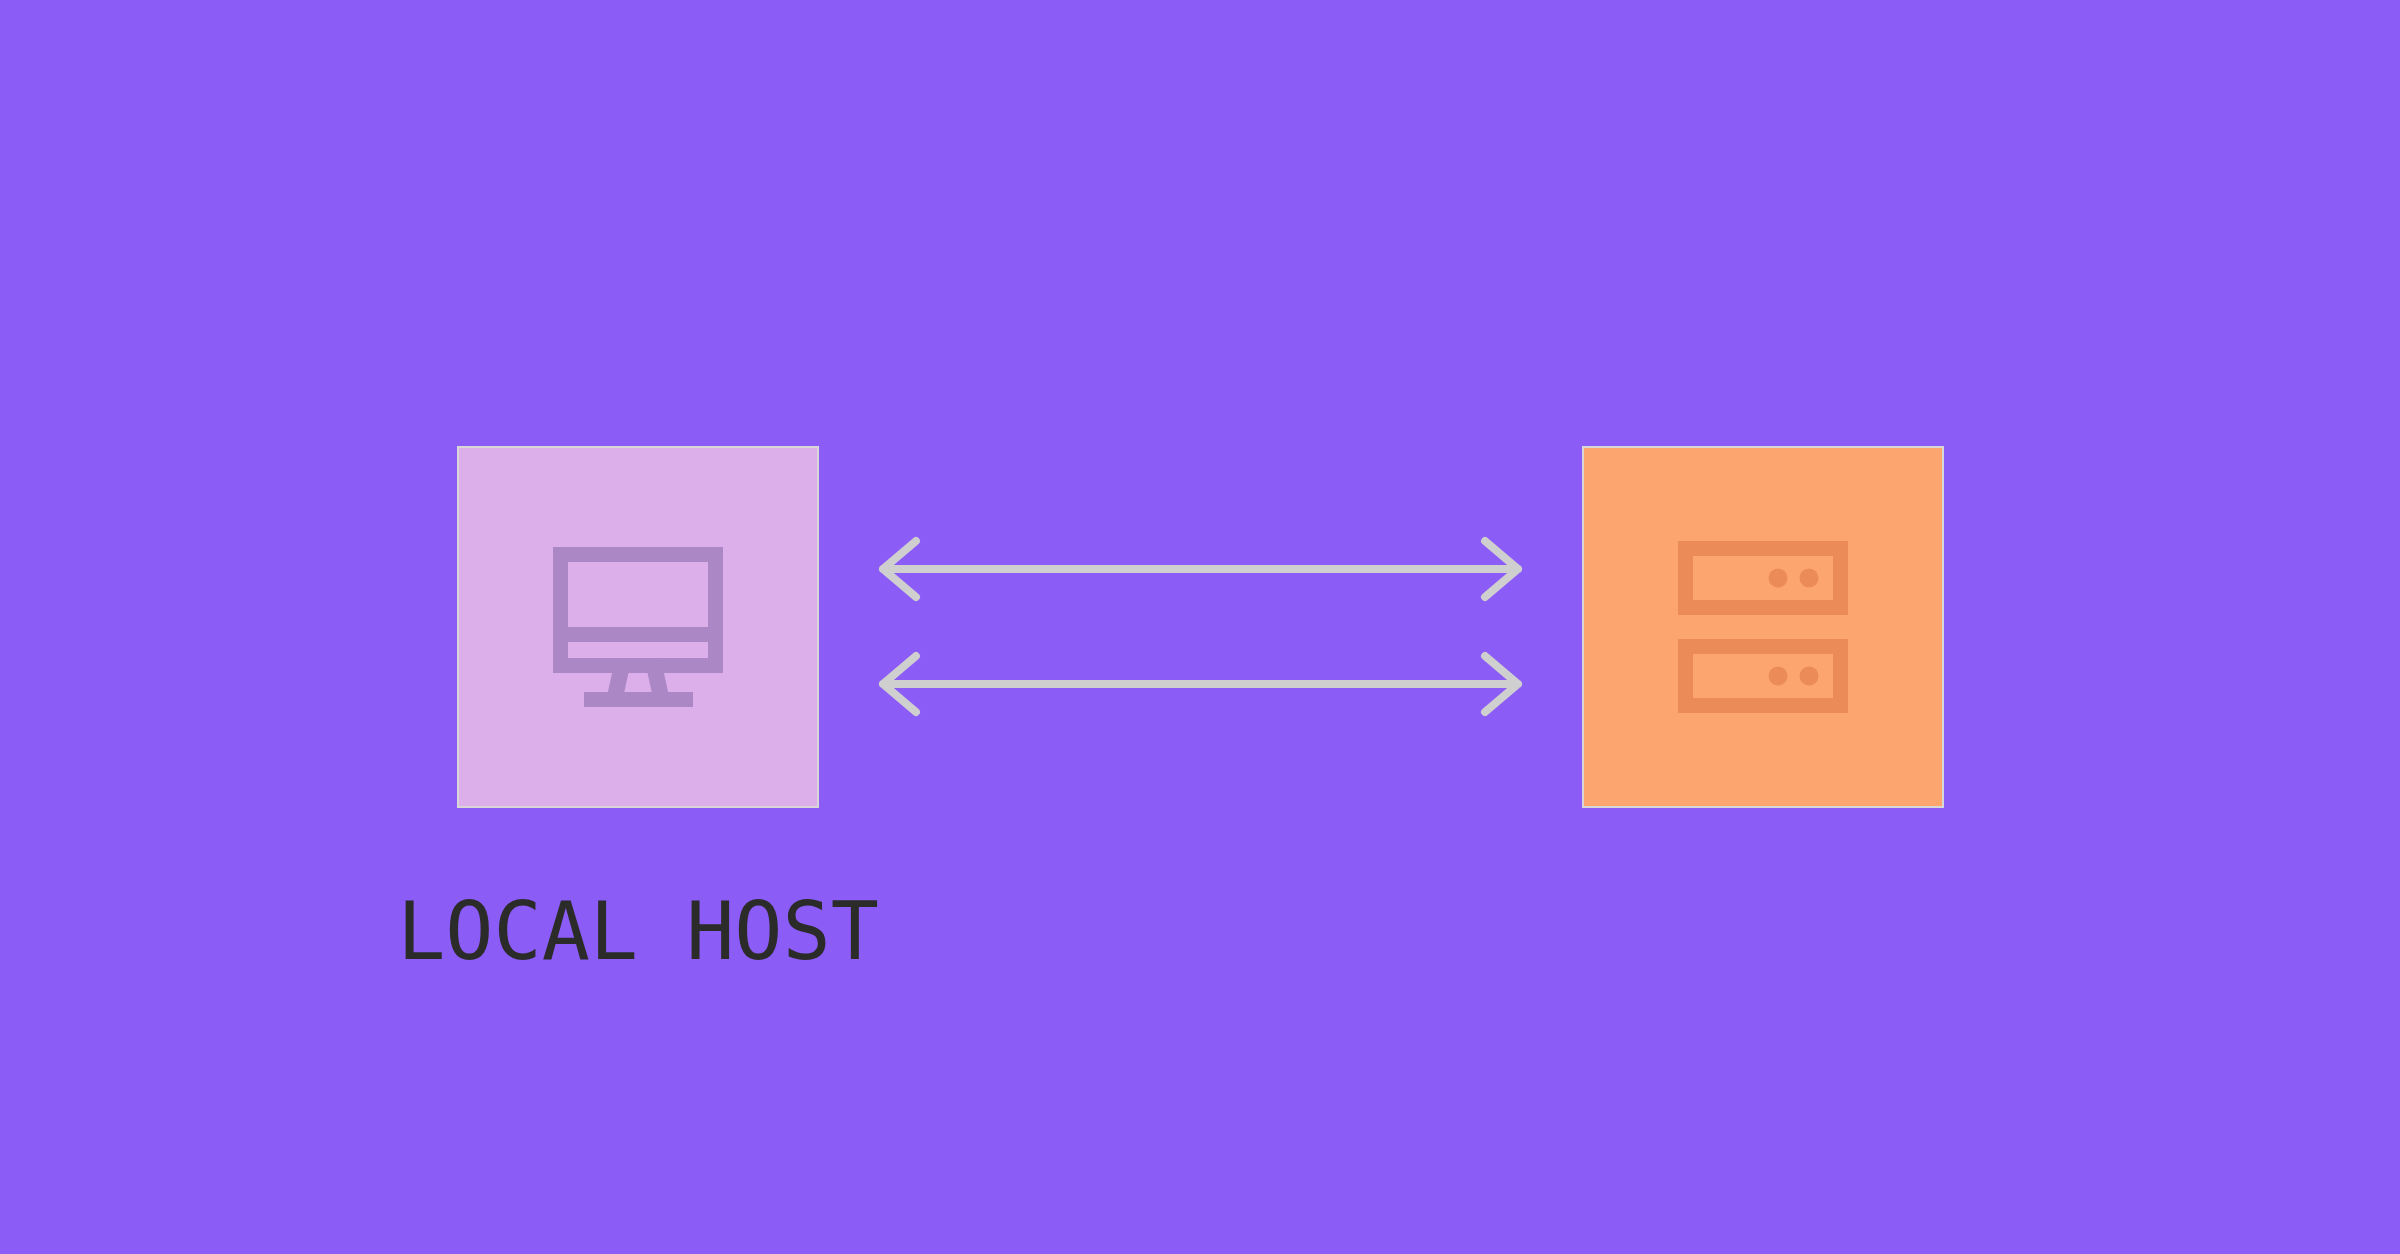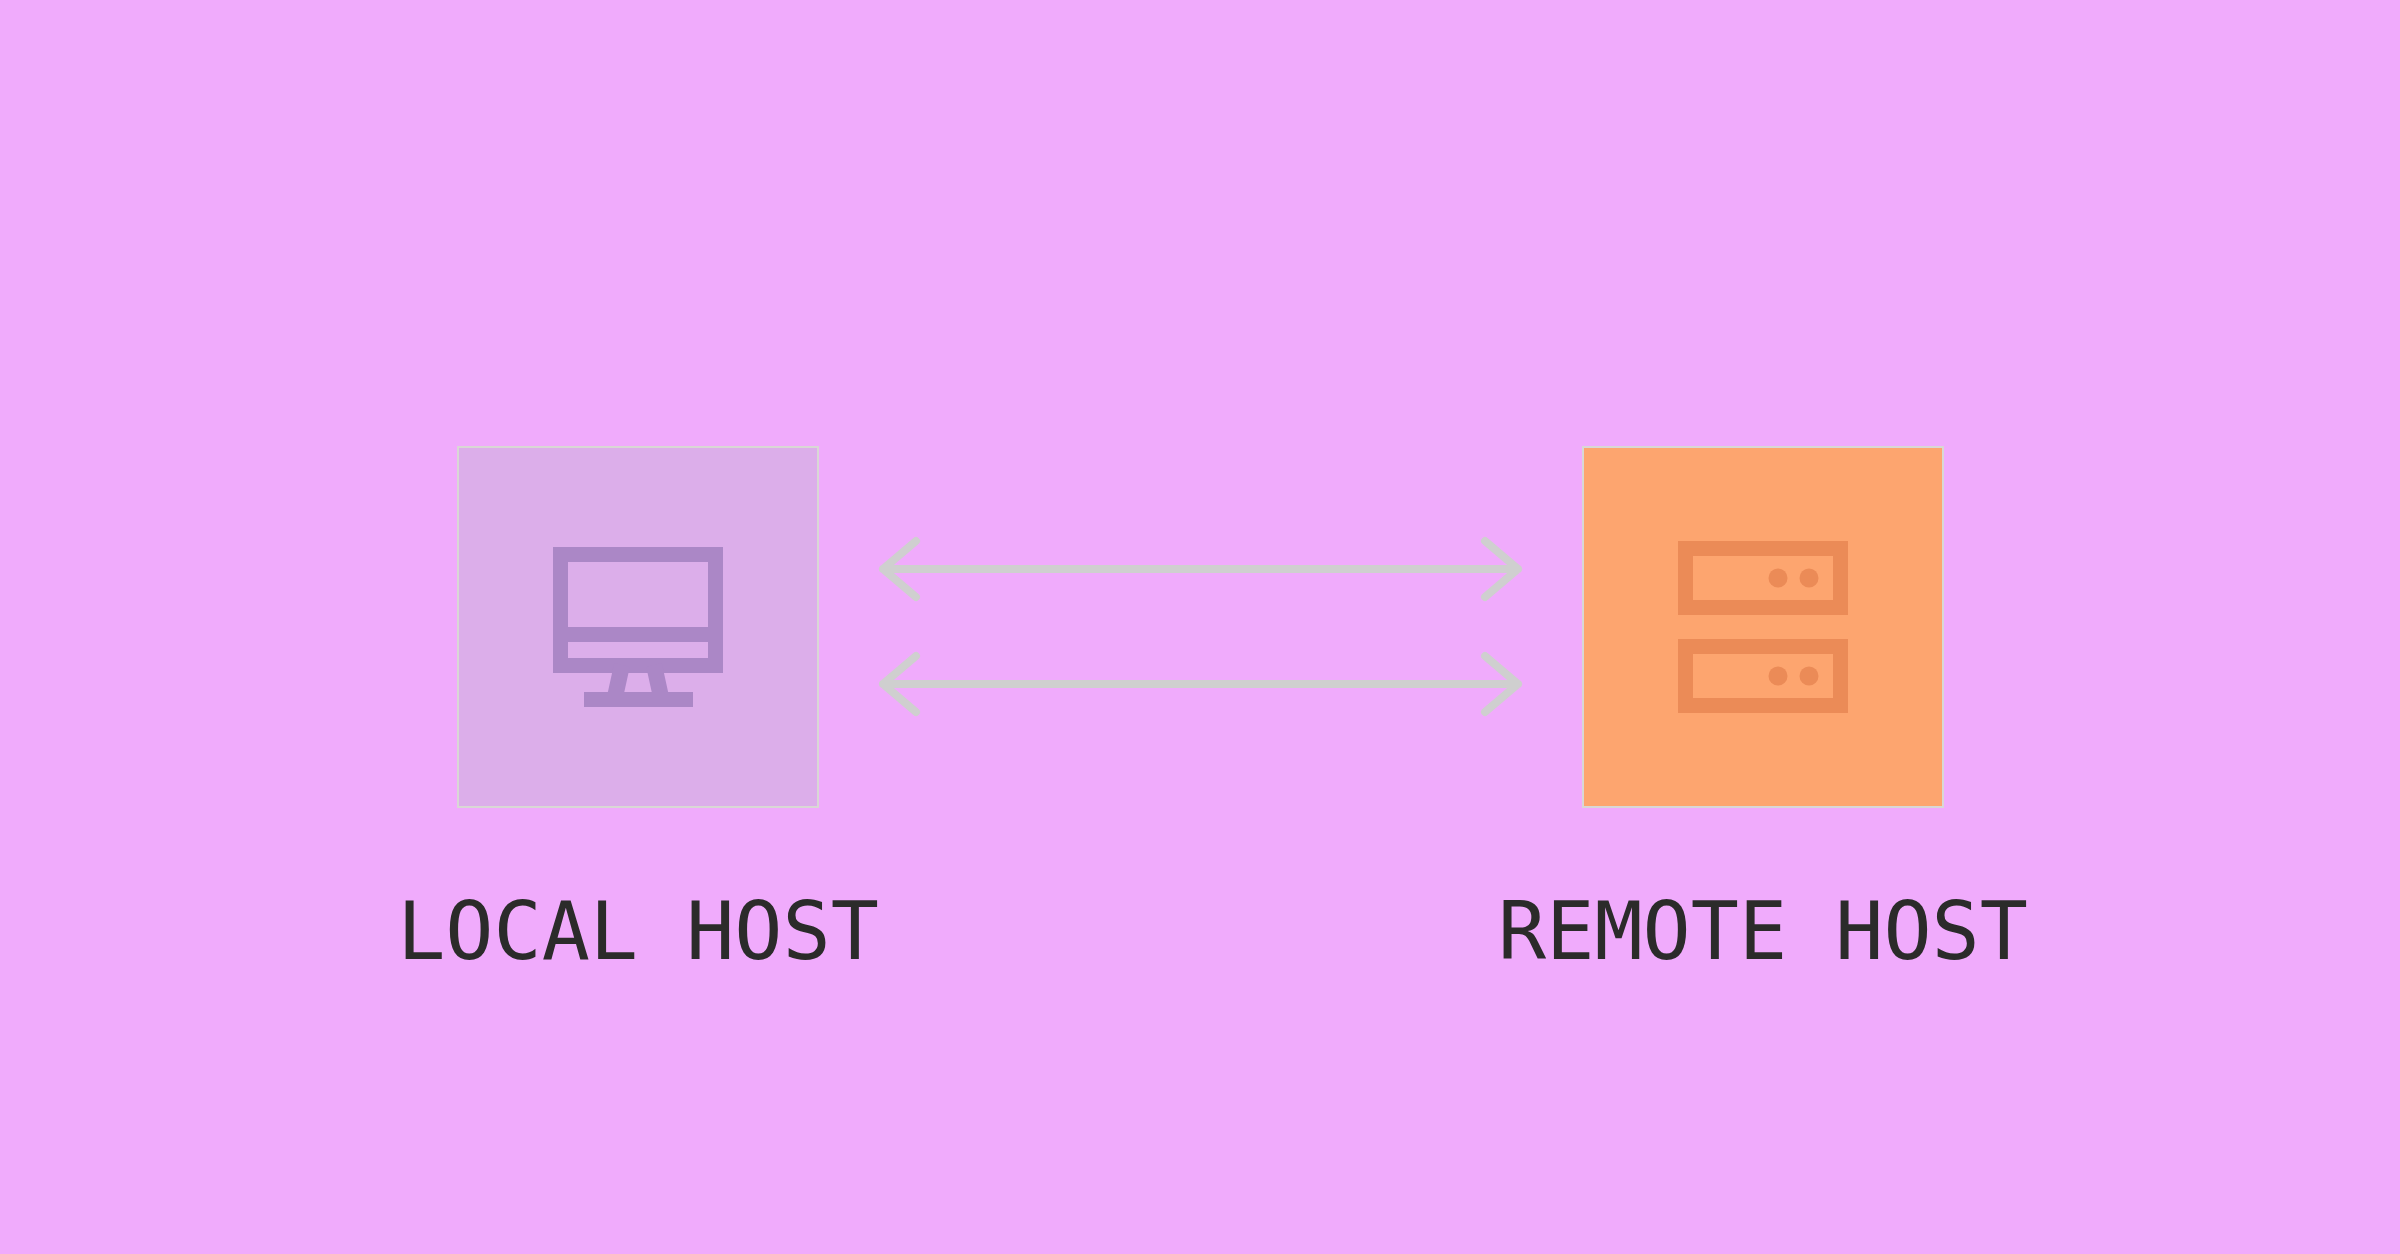--- a/index.html
+++ b/index.html
@@ -47,21 +47,21 @@
     position: absolute;
     left: 876px;
     top: 515px;
     width: 650px;
     height: 210px;
   }
 </style>
 </head>
 <body>
 
-<div class="canvas" style="background-color: #f0abfc;">
+<div class="canvas" style="background-color: #8b5cf6;">
 
   <div class="node" id="node-local">
     <div class="node-box" style="background-color: rgb(220, 174, 234); border-color: rgb(217, 215, 213);">
       <svg width="170" height="160" viewBox="0 0 170 160">
         <g fill="none" stroke-width="15" stroke="#ab87c6">
           <rect x="7.5" y="7.5" width="155" height="111"></rect>
           <line x1="15" y1="87.5" x2="155" y2="87.5"></line>
           <line x1="69" y1="118" x2="62" y2="150" stroke-width="16"></line>
           <line x1="101" y1="118" x2="108" y2="150" stroke-width="16"></line>
         </g>
@@ -87,15 +87,14 @@
     </div>
   </div>
 
   <svg class="arrows-layer" viewBox="0 0 650 210">
     <path d="M40 26 L7 54 L40 82 M7 54 L642 54 M609 26 L642 54 L609 82" fill="none" stroke-width="8" stroke-linecap="round" stroke-linejoin="round" stroke="#cfcfcf"></path>
     <path d="M40 141 L7 169 L40 197 M7 169 L642 169 M609 141 L642 169 L609 197" fill="none" stroke-width="8" stroke-linecap="round" stroke-linejoin="round" stroke="#cfcfcf"></path>
   </svg>
 
   <div class="node-label" id="label-local" style="color: rgb(43, 43, 42);">LOCAL HOST</div>
 
-  <div class="node-label" id="label-remote" style="color: rgb(43, 43, 42);">REMOTE HOST</div>
 
 </div>
 
 </body></html>

